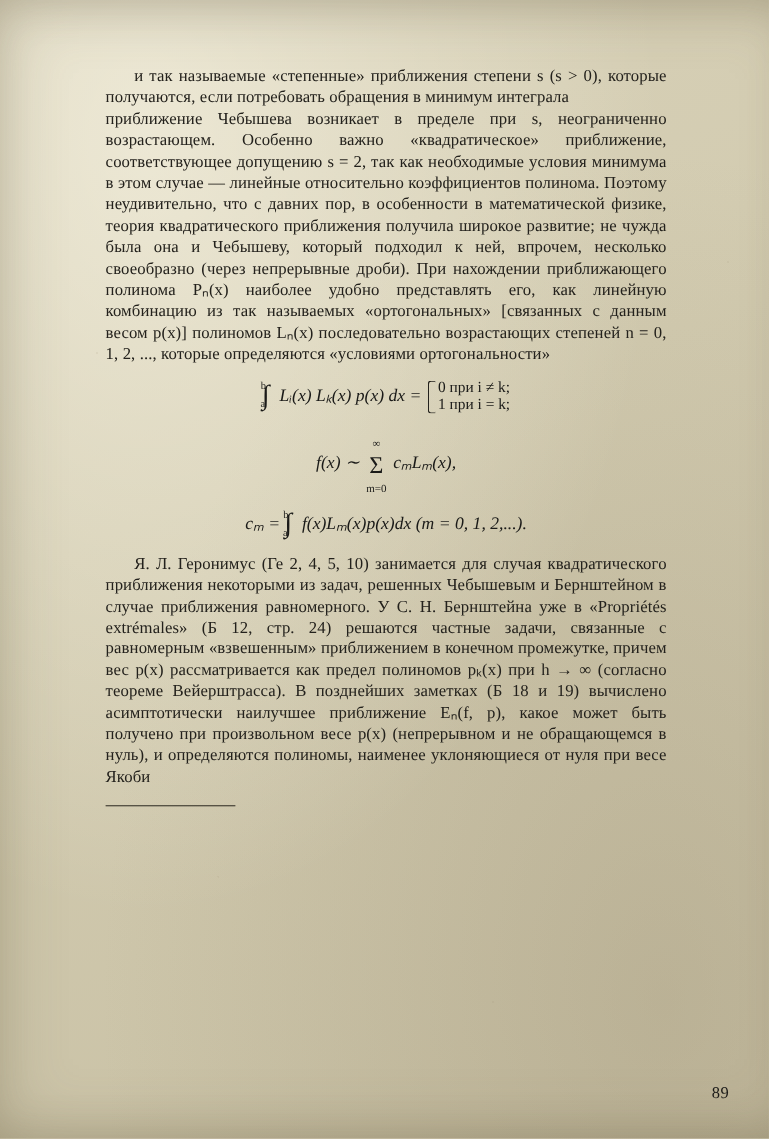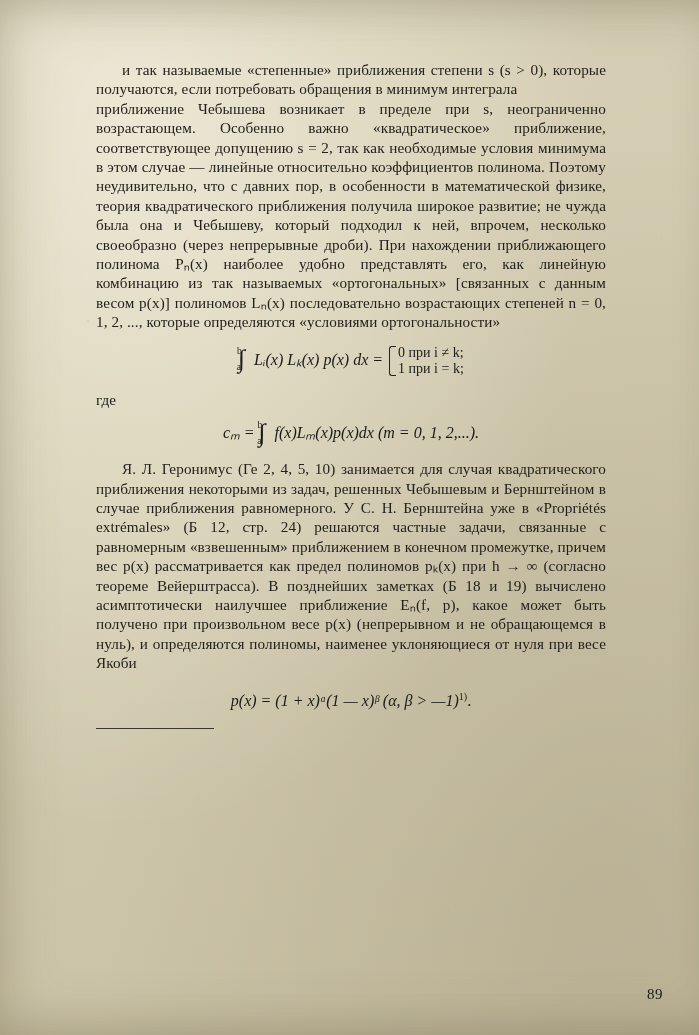--- a/index.html
+++ b/index.html
@@ -175,33 +175,38 @@
 
     <div class="formula">
       <span class="intg">∫</span><span class="lim-b">b</span><span class="lim-a">a</span><span class="it">Lᵢ(x) Lₖ(x) p(x) dx =</span>
       <span class="cases">
         <span style="display:block">0 при i ≠ k;</span>
         <span style="display:block">1 при i = k;</span>
       </span>
     </div>
 
 
-
-    <p class="where">где</p>
+    <div class="formula">
+      <span class="it">f(x) ∼</span>
+      <span class="sum-block">
+        <span class="sum-top">∞</span>
+        <span class="sum-sym" style="display:block">Σ</span>
+        <span class="sum-bot">m=0</span>
+      </span>
+      <span class="it">cₘLₘ(x),</span>
+    </div>
+
 
     <div class="formula">
       <span class="it">cₘ =</span>
       <span class="intg">∫</span><span class="lim-b">b</span><span class="lim-a">a</span><span class="it">f(x)Lₘ(x)p(x)dx   (m = 0, 1, 2,...).</span>
     </div>
 
     <p class="body indent gap-top-lg">Я. Л. Геронимус (Ге 2, 4, 5, 10) занимается для случая квадратического приближения некоторыми из задач, решенных Чебышевым и Бернштейном в случае приближения равномерного. У С. Н. Бернштейна уже в «Propriétés extrémales» (Б 12, стр. 24) решаются частные задачи, связанные с равномерным «взвешенным» приближением в конечном промежутке, причем вес p(x) рассматривается как предел полиномов pₖ(x) при h → ∞ (согласно теореме Вейерштрасса). В позднейших заметках (Б 18 и 19) вычислено асимптотически наилучшее приближение Eₙ(f, p), какое может быть получено при произвольном весе p(x) (непрерывном и не обращающемся в нуль), и определяются полиномы, наименее уклоняющиеся от нуля при весе Якоби</p>
 
-    <div class="formula">
-      <span class="it">p(x) = (1 + x)ᵅ(1 — x)ᵝ      (α, β &gt; —1)</span><span class="sup">1)</span><span>.</span>
-    </div>
 
     <div class="footnote-rule"></div>
 
 
   </div>
 
   <div class="page-number">89</div>
   <div class="edge-shadow"></div>
 </div>
 

